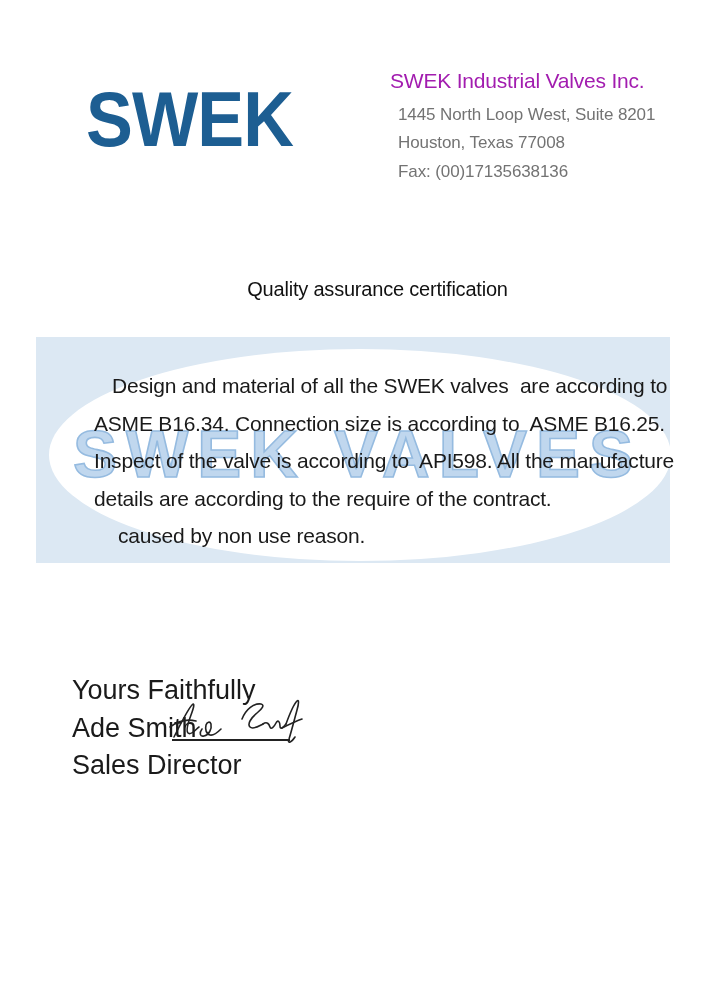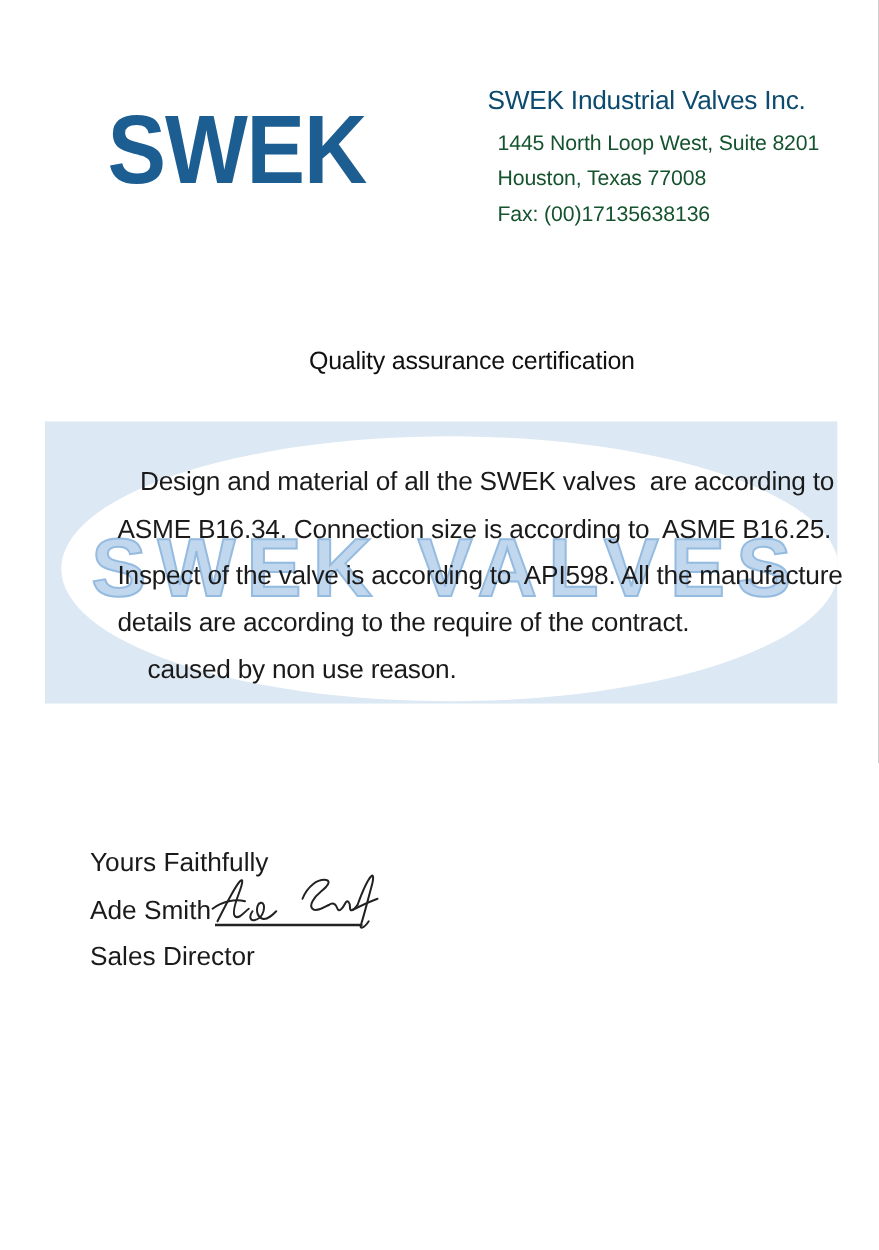--- a/index.html
+++ b/index.html
@@ -9,41 +9,41 @@
     font-family:"Liberation Sans", sans-serif; color:#1a1a1a;
   }
   
   .logo {
     position:absolute; left:86px; top:88px;
     font-size:78px; font-weight:bold; line-height:62px; letter-spacing:-1px;
     transform:scaleX(0.9); transform-origin:left top; white-space:nowrap;
   }
   
   .letterhead { position:absolute; left:390px; top:66px; }
-  .company { font-size:21px; line-height:30px; letter-spacing:-0.2px; white-space:nowrap; color:#0c4a6e; }
+  .company { font-size:21px; line-height:30px; letter-spacing:-0.2px; white-space:nowrap; color:#a21caf; }
   .addr { margin-top:5px; padding-left:8px; }
-  .addr .line { font-size:17px; line-height:28.3px; letter-spacing:-0.1px; white-space:pre; color:#14532d; }
+  .addr .line { font-size:17px; line-height:28.3px; letter-spacing:-0.1px; white-space:pre; color:#737373; }
   
   .doc-title {
     position:absolute; left:0; top:278px; width:100%; margin:0;
     text-align:center; font-size:20px; font-weight:normal; color:#111;
     letter-spacing:-0.2px;
     padding-left:26px;
   }
   
   .watermark { position:absolute; left:36px; top:337px; width:568px; height:226px; }
   .watermark svg { display:block; }
   
   .body-text { position:absolute; left:50px; top:367px; width:620px;margin-left:44px; }
   .para .line { font-size:21px; line-height:37.6px; white-space:pre; letter-spacing:-0.2px; }
   .para.indent-18 .line:first-child { padding-left:18px; }
   .para.indent-24 .line:first-child { padding-left:24px; }
   
   .sig-block { position:absolute; left:72px; top:672px; }
-  .sig-block .line { font-size:21px; line-height:37.5px; white-space:pre; }
+  .sig-block .line { font-size:27px; line-height:37.5px; white-space:pre; }
   .signature-svg { position:absolute; left:158px; top:697px; }
   .sig-underline { position:absolute; left:172px; top:739px; width:118px; height:2px; background:#222; }
 </style>
 </head>
 <body>
 
 <div class="page">
 
   <div class="logo" style="color: rgb(29, 94, 146);">SWEK</div>
 

